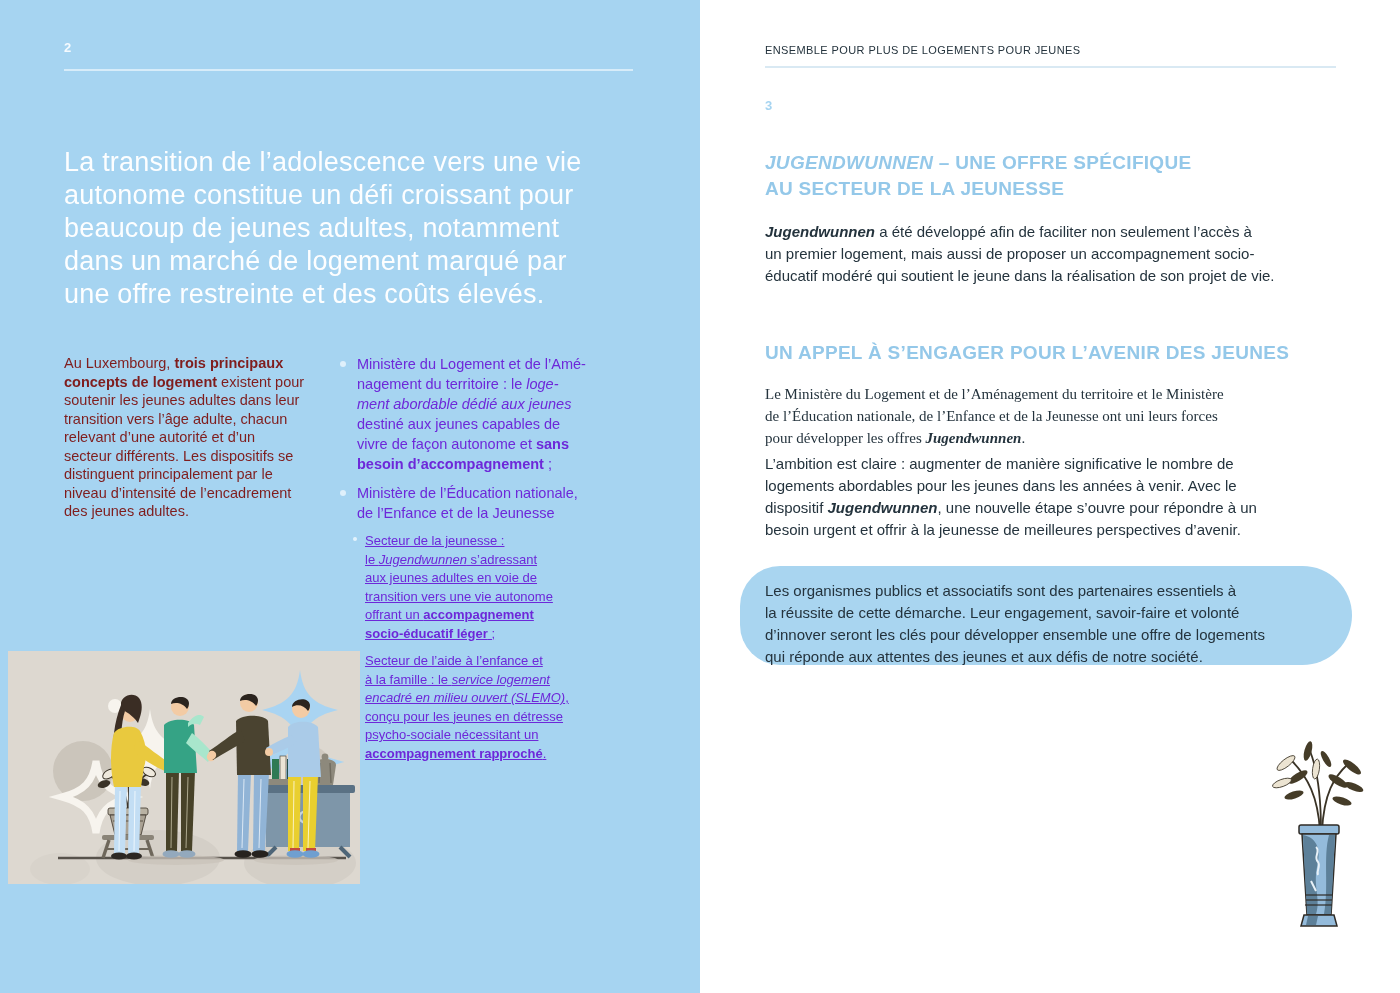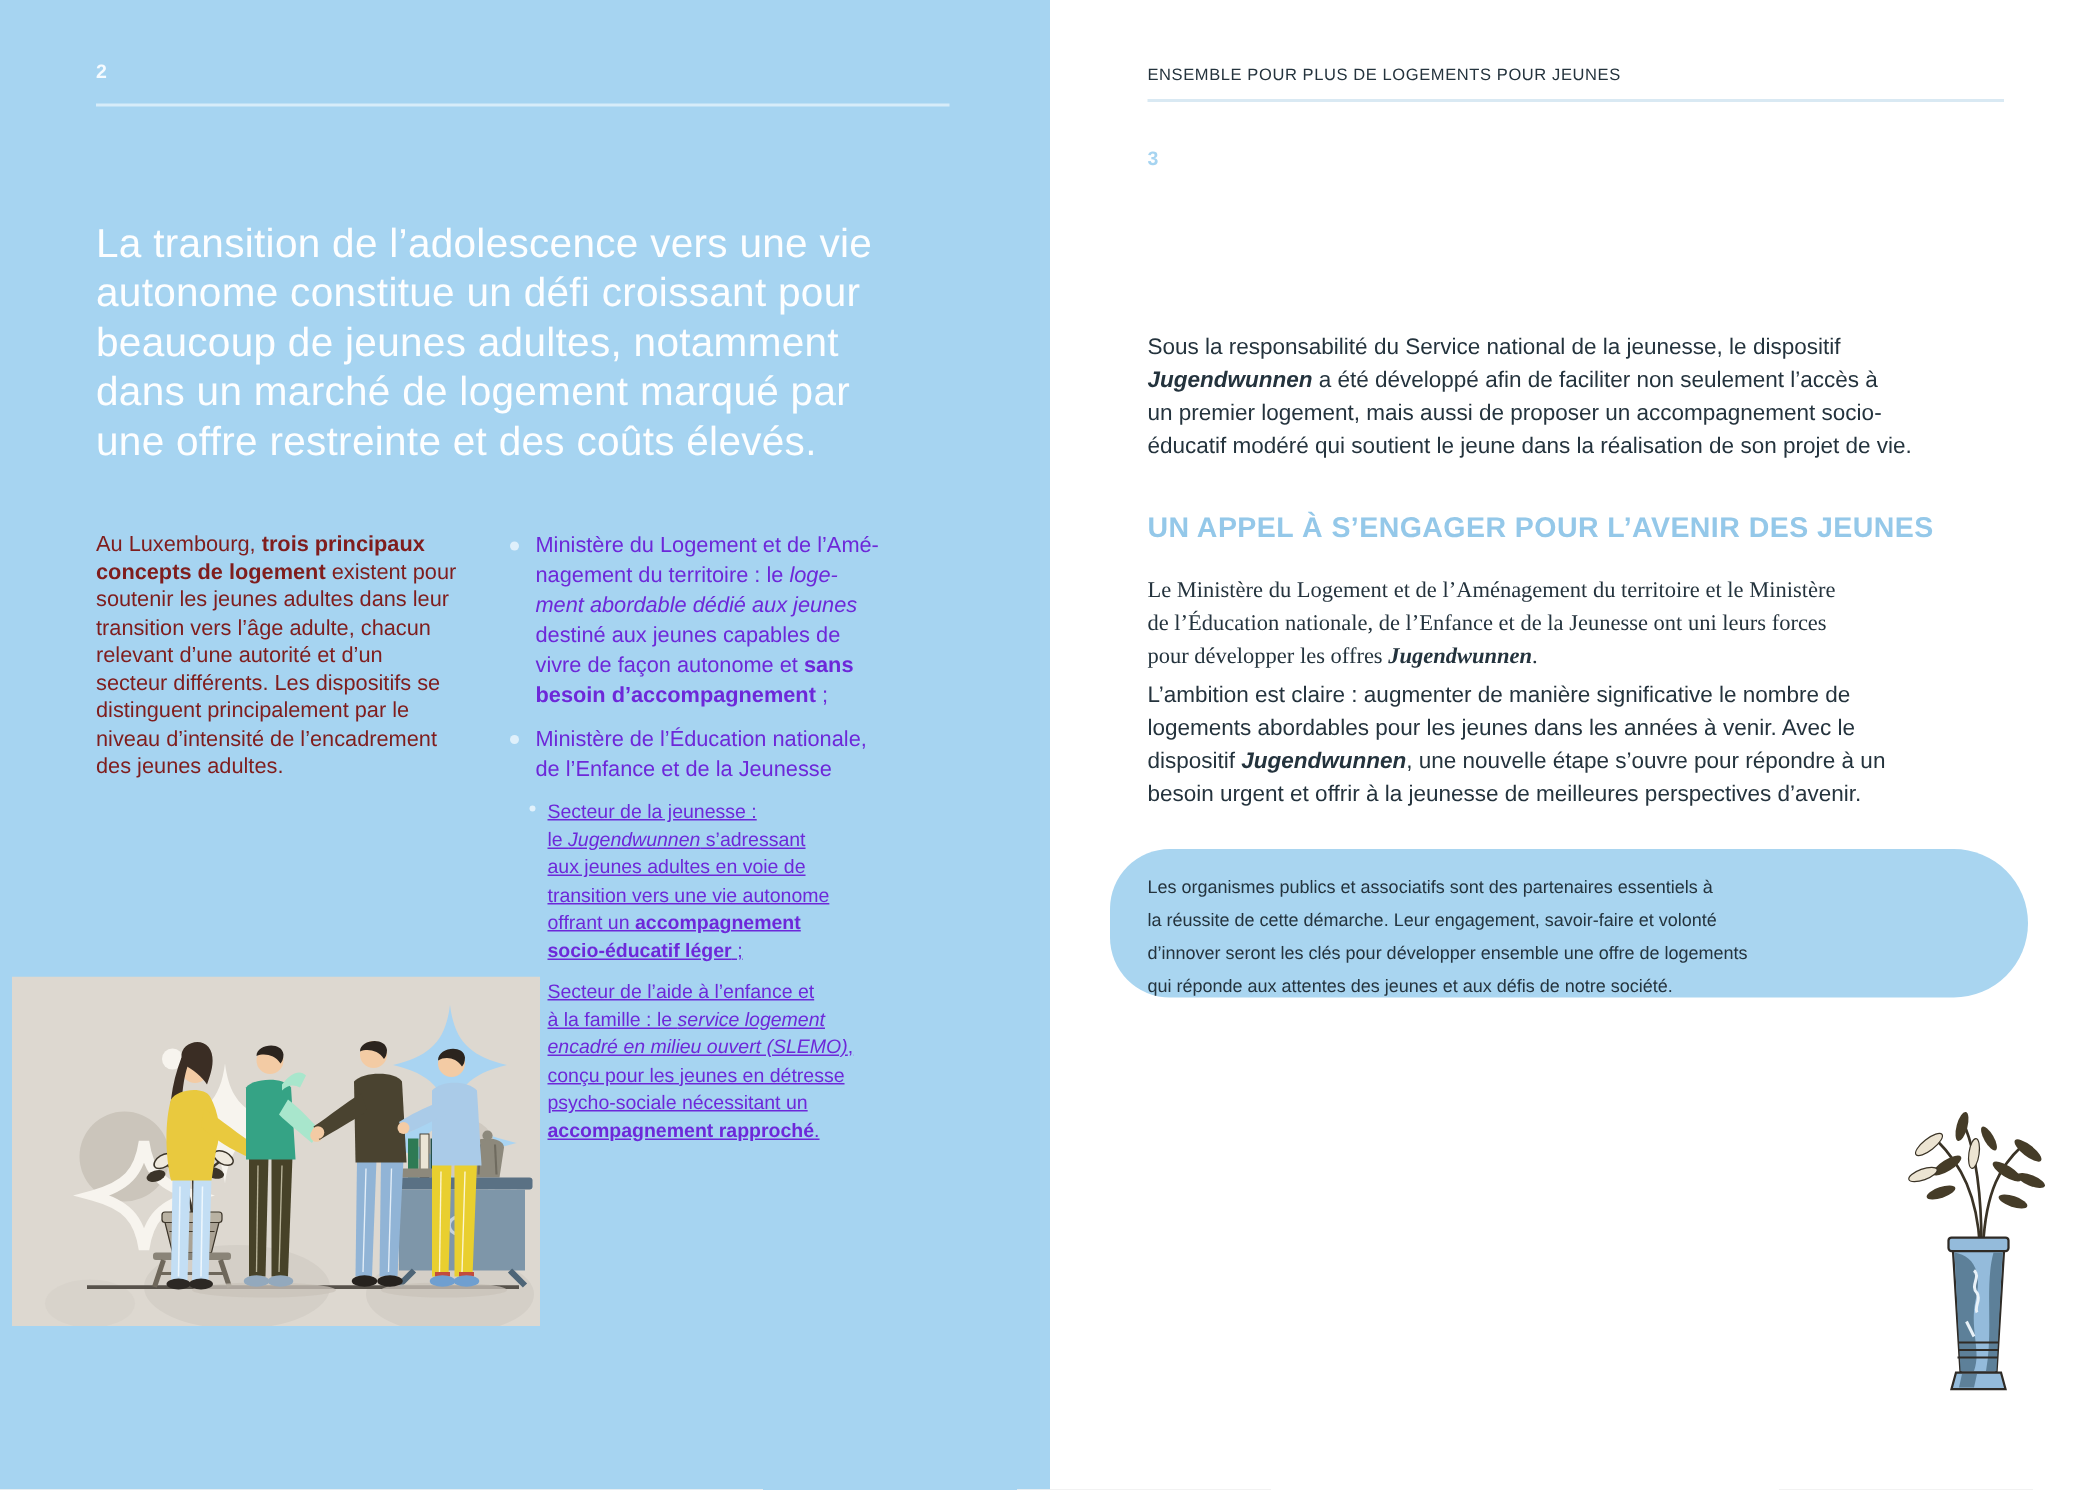--- a/index.html
+++ b/index.html
@@ -63,21 +63,21 @@
     font-size:15px;line-height:22px;color:#24333d;
   }
   .p1-pos{top:221px;}
   .p2-pos{top:383px;font-family:Liberation Serif, serif;}
   .p3-pos{top:453px;}
 
   .callout{
     position:absolute;left:40px;top:566px;width:612px;height:99px;box-sizing:border-box;
     background:#a9d5f0;border-radius:42px 52px 52px 42px;
     padding:14px 30px 14px 25px;
-    font-size:12px;line-height:22px;color:#24333d;white-space:pre-line;
+    font-size:15px;line-height:22px;color:#24333d;white-space:pre-line;
   }
   .vase{position:absolute;left:558px;top:735px;width:125px;height:205px;margin:0;}
 </style>
 </head>
 <body>
 
 <div class="spread">
 
   <section class="page page-left">
     <div class="pageno-left">2</div>
@@ -260,22 +260,23 @@
     </figure>
   </section>
 
   <section class="page page-right">
     <div class="runhead-row">
       <span class="runhead">ENSEMBLE POUR PLUS DE LOGEMENTS POUR JEUNES</span>
       <span class="pageno-right">3</span>
     </div>
     <div class="rule-right"></div>
 
-    <p class="bodypara p1-pos runs"><span>Sous la responsabilité du Service national de la jeunesse, le dispositif
-</span><span class="run-bi">Jugendwunnen</span><span> a été développé afin de faciliter non seulement l’accès à
+    <h2 class="sec-heading h1-pos runs"><span class="run-i">JUGENDWUNNEN</span><span> – UNE OFFRE SPÉCIFIQUE
+AU SECTEUR DE LA JEUNESSE</span></h2>
+    <p class="bodypara p1-pos runs"><span class="run-bi">Jugendwunnen</span><span> a été développé afin de faciliter non seulement l’accès à
 un premier logement, mais aussi de proposer un accompagnement socio-
 éducatif modéré qui soutient le jeune dans la réalisation de son projet de vie.</span></p>
 
     <h2 class="sec-heading h2-pos runs"><span>UN APPEL À S’ENGAGER POUR L’AVENIR DES JEUNES</span></h2>
     <p class="bodypara p2-pos runs"><span>Le Ministère du Logement et de l’Aménagement du territoire et le Ministère
 de l’Éducation nationale, de l’Enfance et de la Jeunesse ont uni leurs forces
 pour développer les offres </span><span class="run-bi">Jugendwunnen</span><span>.</span></p>
     <p class="bodypara p3-pos runs"><span>L’ambition est claire : augmenter de manière significative le nombre de
 logements abordables pour les jeunes dans les années à venir. Avec le
 dispositif </span><span class="run-bi">Jugendwunnen</span><span>, une nouvelle étape s’ouvre pour répondre à un

